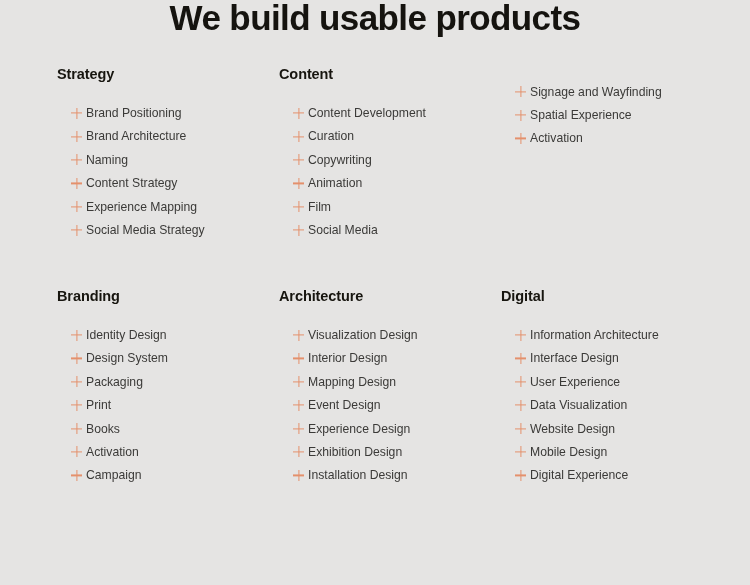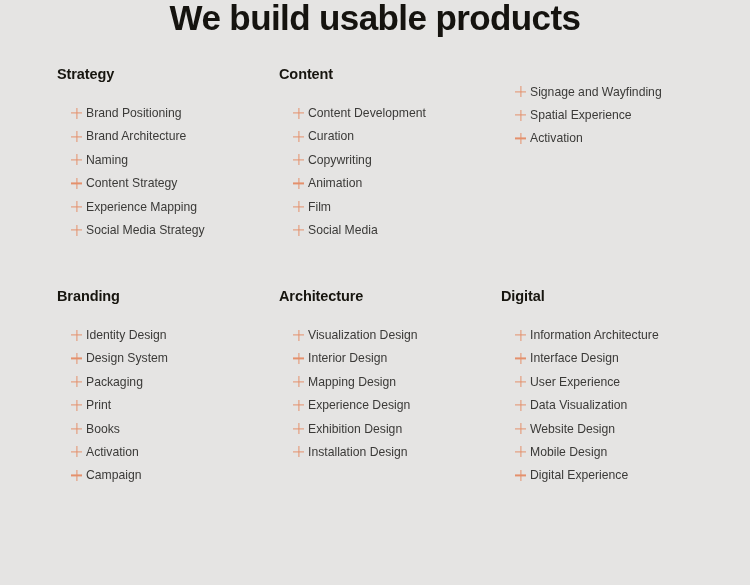--- a/index.html
+++ b/index.html
@@ -234,20 +234,24 @@
           <li class="item">
             <span class="plus-icon"></span>
             <span class="item-label">Interior Design</span>
           </li>
           <li class="item">
             <span class="plus-icon"></span>
             <span class="item-label">Mapping Design</span>
           </li>
           <li class="item">
             <span class="plus-icon"></span>
+            <span class="item-label">Event Design</span>
+          </li>
+          <li class="item">
+            <span class="plus-icon"></span>
             <span class="item-label">Experience Design</span>
           </li>
           <li class="item">
             <span class="plus-icon"></span>
             <span class="item-label">Exhibition Design</span>
           </li>
           <li class="item">
             <span class="plus-icon"></span>
             <span class="item-label">Installation Design</span>
           </li>

